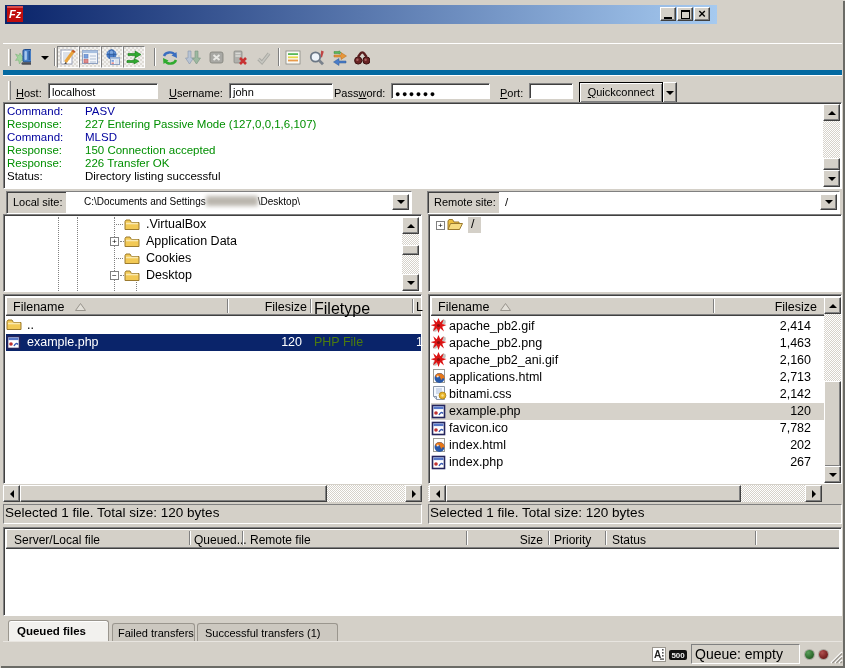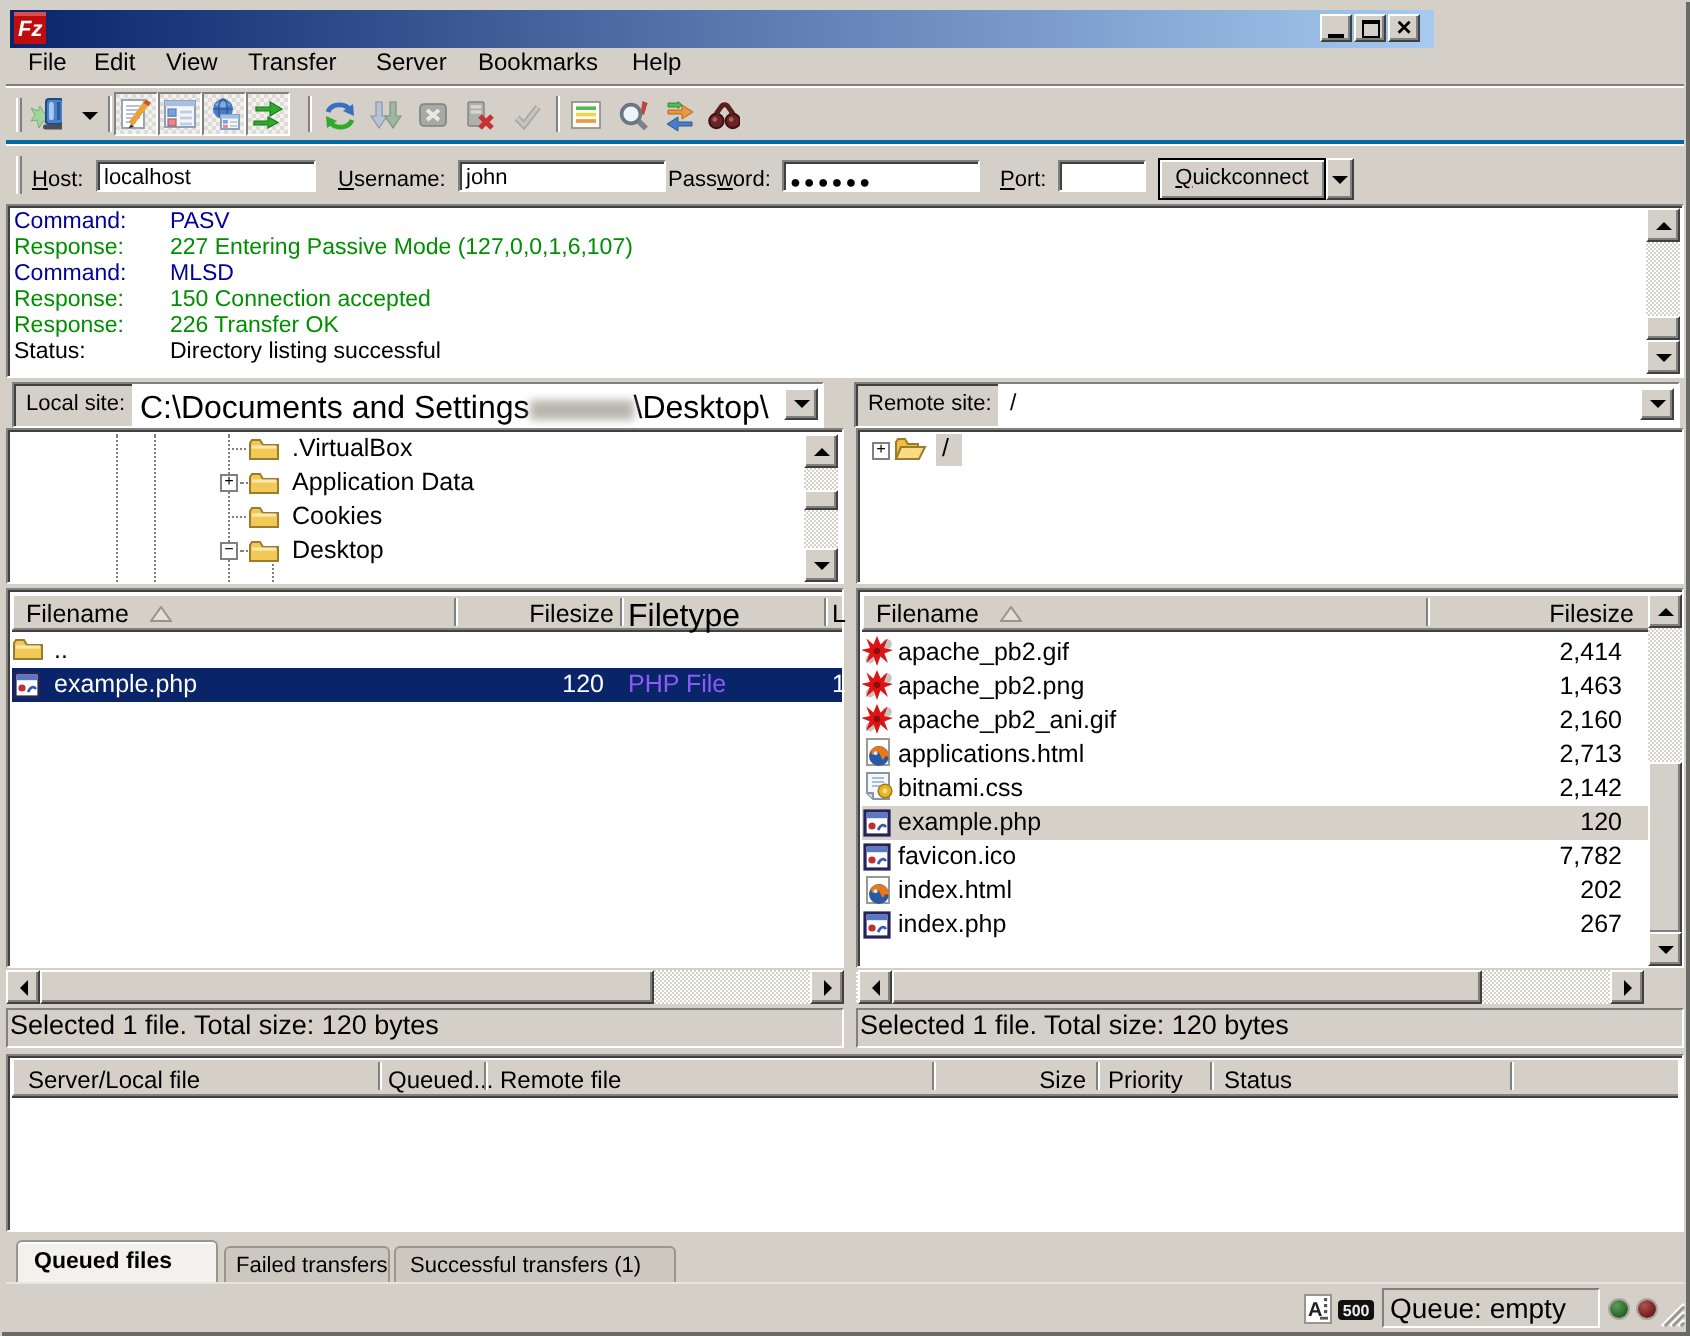--- a/index.html
+++ b/index.html
@@ -24,21 +24,21 @@
 
 #menubar{position:absolute;left:2px;top:23px;width:839px;height:19px;border-bottom:1px solid #808080}
 #menubar span{position:absolute;top:0}
 
 #toolbar{position:absolute;left:2px;top:42px;width:839px;height:27px;border-top:1px solid #fff}
 .grip{position:absolute;width:3px;border-left:1px solid #fff;border-right:1px solid #808080}
 .tsep{position:absolute;top:4px;width:2px;height:18px;border-left:1px solid #808080;border-right:1px solid #fff}
 .ticon{position:absolute;top:6px;width:16px;height:16px}
 .toggled{position:absolute;top:2px;width:22px;height:22px;border:1px solid;border-color:#808080 #fff #fff #808080;background:repeating-conic-gradient(#f2f1ef 0% 25%,#dedbd5 0% 50%);background-size:4px 4px;display:flex;align-items:center;justify-content:center}
 
-#qc{position:absolute;left:2px;top:69px;width:839px;height:30px;border-top:2px solid #0369a1;box-shadow:inset 0 1px 0 #fff}
+#qc{position:absolute;left:2px;top:69px;width:839px;height:30px;border-top:5px solid #0369a1;box-shadow:inset 0 1px 0 #fff}
 #qc label{position:absolute;top:12px;font-size:11px}
 .qcinput{position:absolute;top:8px;height:16px;font-size:11px;border:1px solid;border-color:#808080 #fff #fff #808080;box-shadow:inset 1px 1px 0 #404040;background:#fff;padding:2px 3px 0 3px}
 u{text-decoration:underline}
 
 #log{position:absolute;left:2px;top:101px;width:839px;height:87px}
 #log .inner{position:absolute;inset:0;border:1px solid;border-color:#808080 #fff #fff #808080;box-shadow:inset 1px 1px 0 #404040;background:#fff}
 .logline{position:absolute;left:4px;white-space:pre;font-size:11.5px}
 .lval{position:absolute;left:78px}
 .combo{position:absolute;top:0;height:20px;border:1px solid;border-color:#808080 #fff #fff #808080;box-shadow:inset 1px 1px 0 #404040;background:#fff}
 .combobtn{position:absolute;top:1px;right:1px;width:17px;height:16px;background:#d4d0c8;border:1px solid;border-color:#fff #404040 #404040 #fff;box-shadow:inset -1px -1px 0 #808080;display:flex;align-items:center;justify-content:center}
@@ -70,29 +70,20 @@
       </svg>
   <div class="capbtn btn" style="right:41px">
         <div style="width:8px;height:2px;background:#000;margin-top:7px"></div>
       </div>
   <div class="capbtn btn" style="right:24px">
         <div style="width:9px;height:9px;border:1px solid #000;border-top:2px solid #000"></div>
       </div>
   <div class="capbtn btn" style="right:7px;font:bold 13px 'Liberation Sans';line-height:12px">×</div>
 </div>
 
-<div id="menubar">
-  <span style="left:11px">File</span>
-      <span style="left:44px">Edit</span>
-      <span style="left:80px">View</span>
-      <span style="left:121px">Transfer</span>
-      <span style="left:185px">Server</span>
-      <span style="left:236px">Bookmarks</span>
-      <span style="left:313px">Help</span>
-</div>
 
 <div id="toolbar">
  <div class="grip" style="left:5px;top:5px;height:17px"></div>
  <svg class="ticon" style="left:12px;top:5px" width="19" height="17">
         <polygon points="5,4 7,7.5 10.5,6.5 8,9.5 10,13 6.5,11.5 4.5,15 3.5,11 0.5,11.5 2.5,8.5 0.5,5 4,6.5" fill="#a2d49e" stroke="#74b070" stroke-width=".5"></polygon>
         <rect x="8" y="0.5" width="8.5" height="12.5" rx="1.5" fill="#4a82c8" stroke="#1e4a8a" stroke-width="1"></rect>
         <rect x="9.5" y="2" width="2.4" height="9" rx="1" fill="#a8c8ee"></rect>
         <rect x="13.5" y="2" width="1.6" height="9" fill="#2c5a9a"></rect>
         <rect x="6.5" y="13.2" width="11.5" height="2.6" rx="1.2" fill="#4a4e55"></rect>
       </svg>
@@ -234,21 +225,21 @@
     <div class="sbbtn" style="left:0;bottom:0;width:17px;height:17px">
           <div class="tri-dn"></div>
         </div>
   </div>
 </div>
 <div id="logsb"></div>
 
 <div class="combo" style="left:5px;top:190px;width:406px;height:23px;background:#d4d0c8">
   <div class="abs" style="left:6px;top:4px;font-size:11px">Local site:</div>
   <div class="abs" style="left:59px;top:0;width:345px;height:21px;background:#fff"></div>
-  <div class="abs" style="left:63px;top:4px;font-size:16px;white-space:pre">C:\Documents and Settings<span style="display:inline-block;width:52px;height:10px;background:#bab6ae;filter:blur(2px);vertical-align:-1px"></span>\Desktop\</div>
+  <div class="abs" style="left:77px;top:4px;font-size:10px;white-space:pre">C:\Documents and Settings<span style="display:inline-block;width:52px;height:10px;background:#bab6ae;filter:blur(2px);vertical-align:-1px"></span>\Desktop\</div>
   <div class="combobtn" style="top:2px;right:2px">
         <div class="tri-dn"></div>
       </div>
 </div>
 <div class="combo" style="left:426px;top:190px;width:413px;height:23px;background:#d4d0c8">
   <div class="abs" style="left:6px;top:4px;font-size:11px">Remote site:</div>
   <div class="abs" style="left:71px;top:0;width:340px;height:21px;background:#fff"></div>
   <div class="abs" style="left:77px;top:4px;font-size:11.5px">/</div>
   <div class="combobtn" style="top:2px;right:2px">
         <div class="tri-dn"></div>
@@ -326,21 +317,21 @@
   <div class="row" style="left:23px;top:22px">..</div>
   <div class="abs" style="left:2px;top:39px;width:415px;height:17px;background:#0a246a"></div>
   <svg class="abs" style="left:2px;top:40px" width="16" height="15">
         <rect x="1.5" y="1.5" width="12" height="12" fill="#fff" stroke="#24245c" stroke-width="1.6"></rect>
         <rect x="2.5" y="2.5" width="10" height="2.6" fill="#5878c8"></rect>
         <circle cx="5" cy="9" r="1.8" fill="#c03030"></circle>
         <path d="M8 11 q2 -4 4 -1.5" stroke="#3858b0" stroke-width="1.4" fill="none"></path>
       </svg>
   <div class="row" style="left:23px;top:39px;color:#fff">example.php</div>
   <div class="row" style="left:221px;top:39px;width:77px;text-align:right;color:#fff">120</div>
-  <div class="row" style="left:310px;top:39px;color:#8b5cf6">PHP File</div>
+  <div class="row" style="left:310px;top:39px;color:#4d7c0f">PHP File</div>
   <div class="row" style="left:412px;top:39px;color:#fff">1</div>
 </div>
 <div id="rlist" class="whitebox" style="left:427px;top:293px;width:414px;height:190px">
   <div class="hdr" style="left:2px;top:2px;width:393px;height:18px"></div>
   <div class="abs" style="left:9px;top:5px;font-size:12.5px">Filename</div>
   <svg class="abs" style="left:71px;top:8px" width="11" height="8">
         <polygon points="5.5,0.5 10.5,7.5 0.5,7.5" fill="#e2dfd8" stroke="#98948c" stroke-width="1"></polygon>
       </svg>
   <div class="abs" style="left:300px;top:5px;width:88px;text-align:right;font-size:12.5px">Filesize</div>
   <div class="hdrsep" style="left:284px;top:4px"></div>

